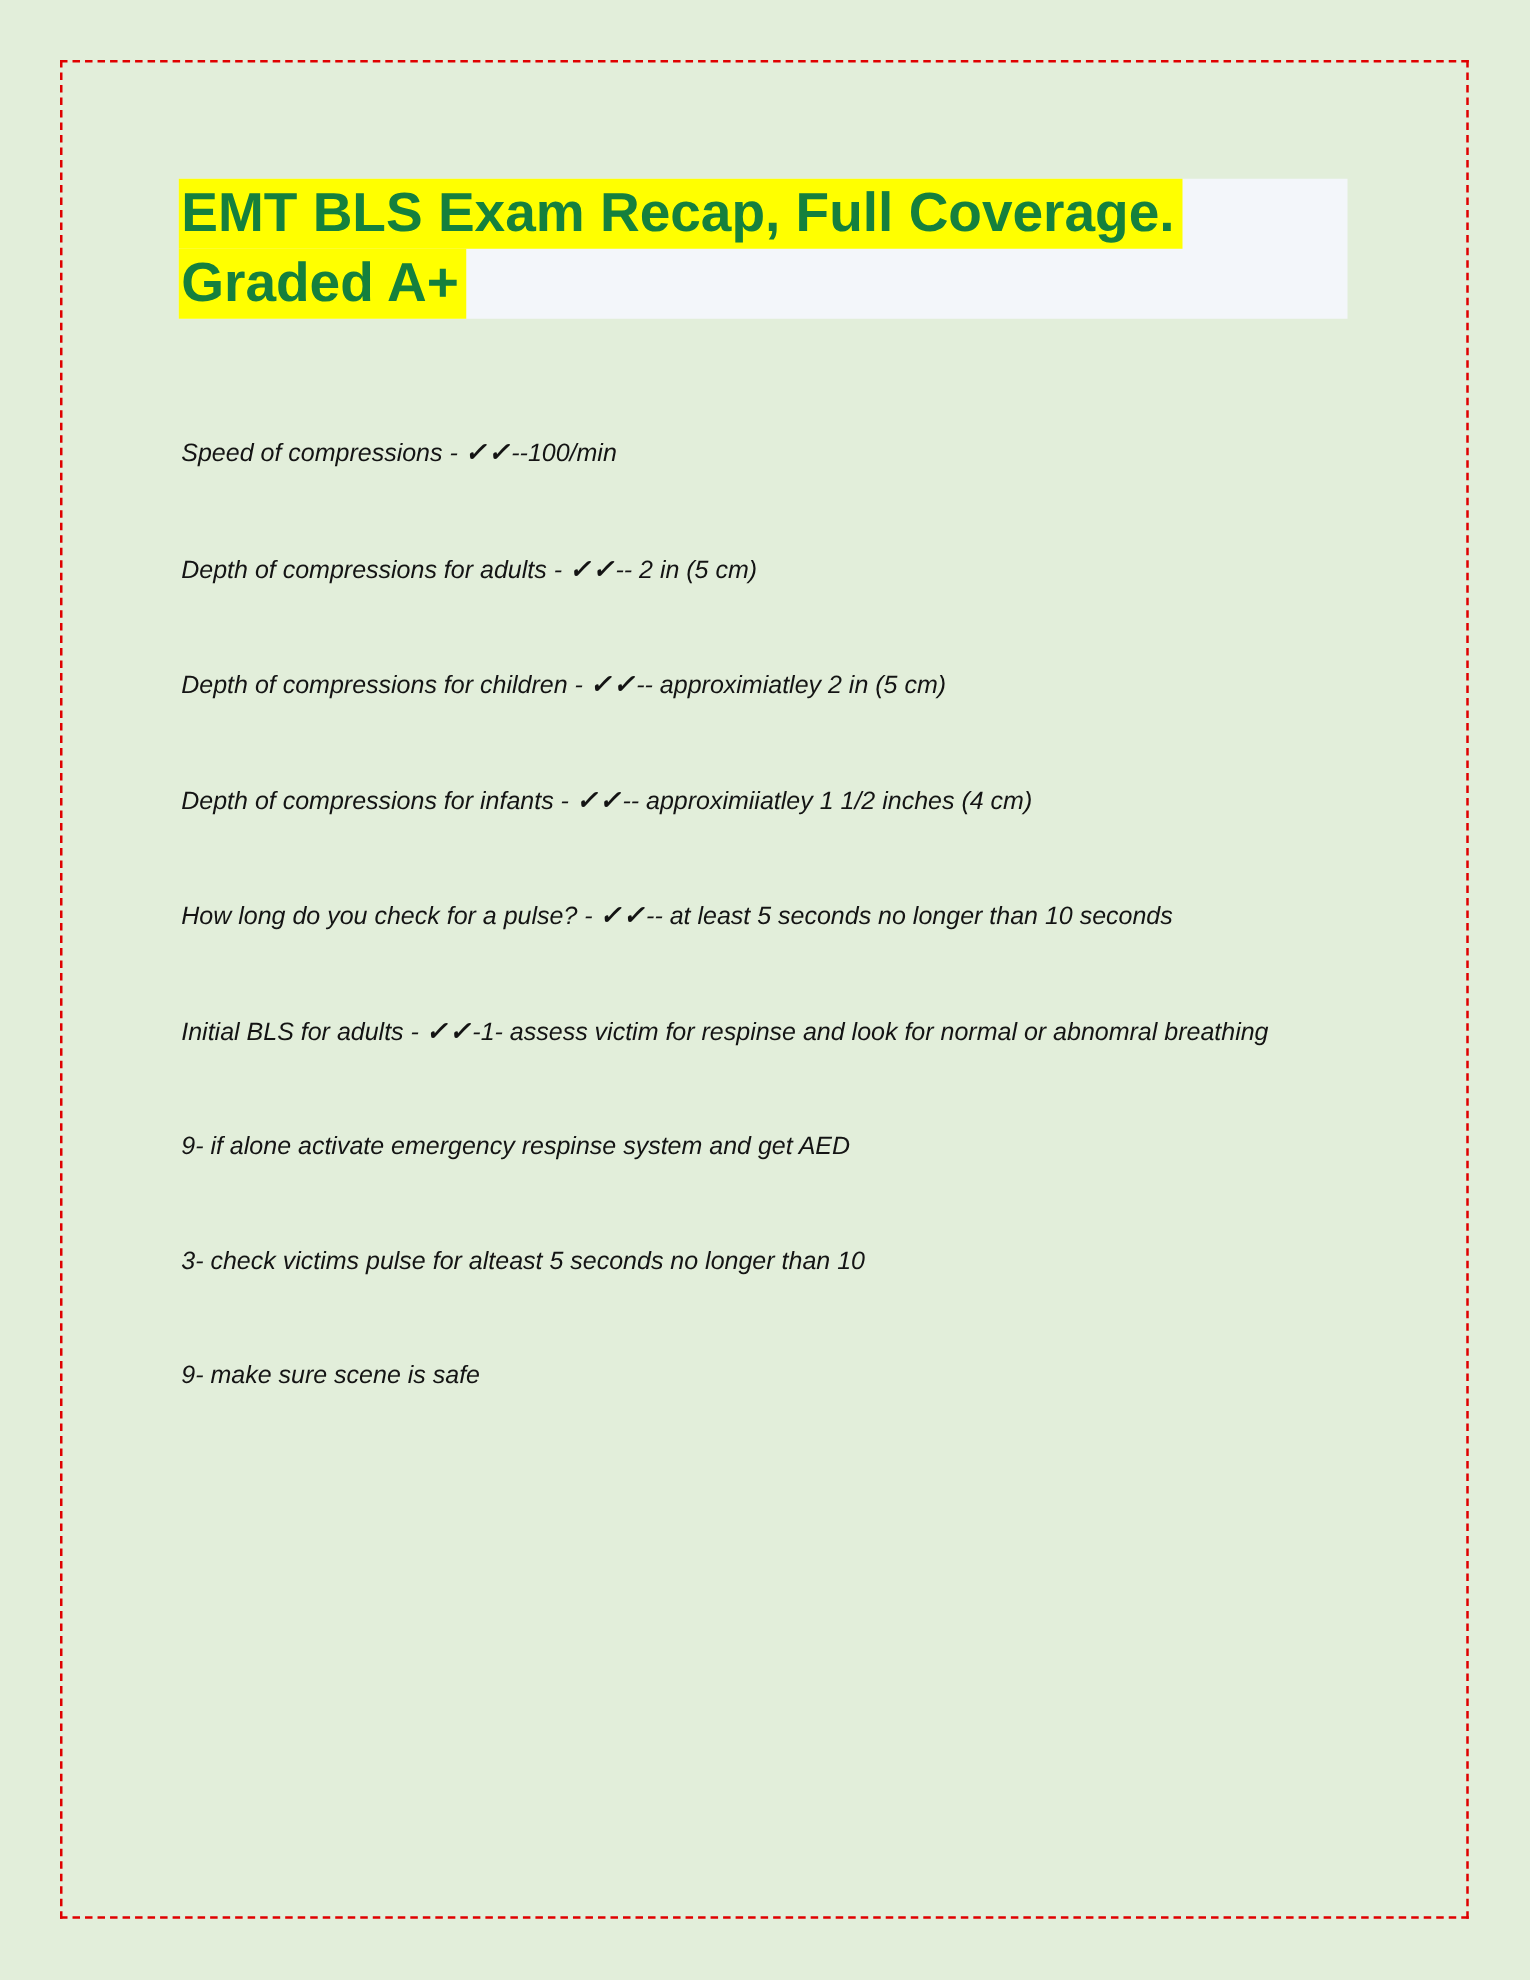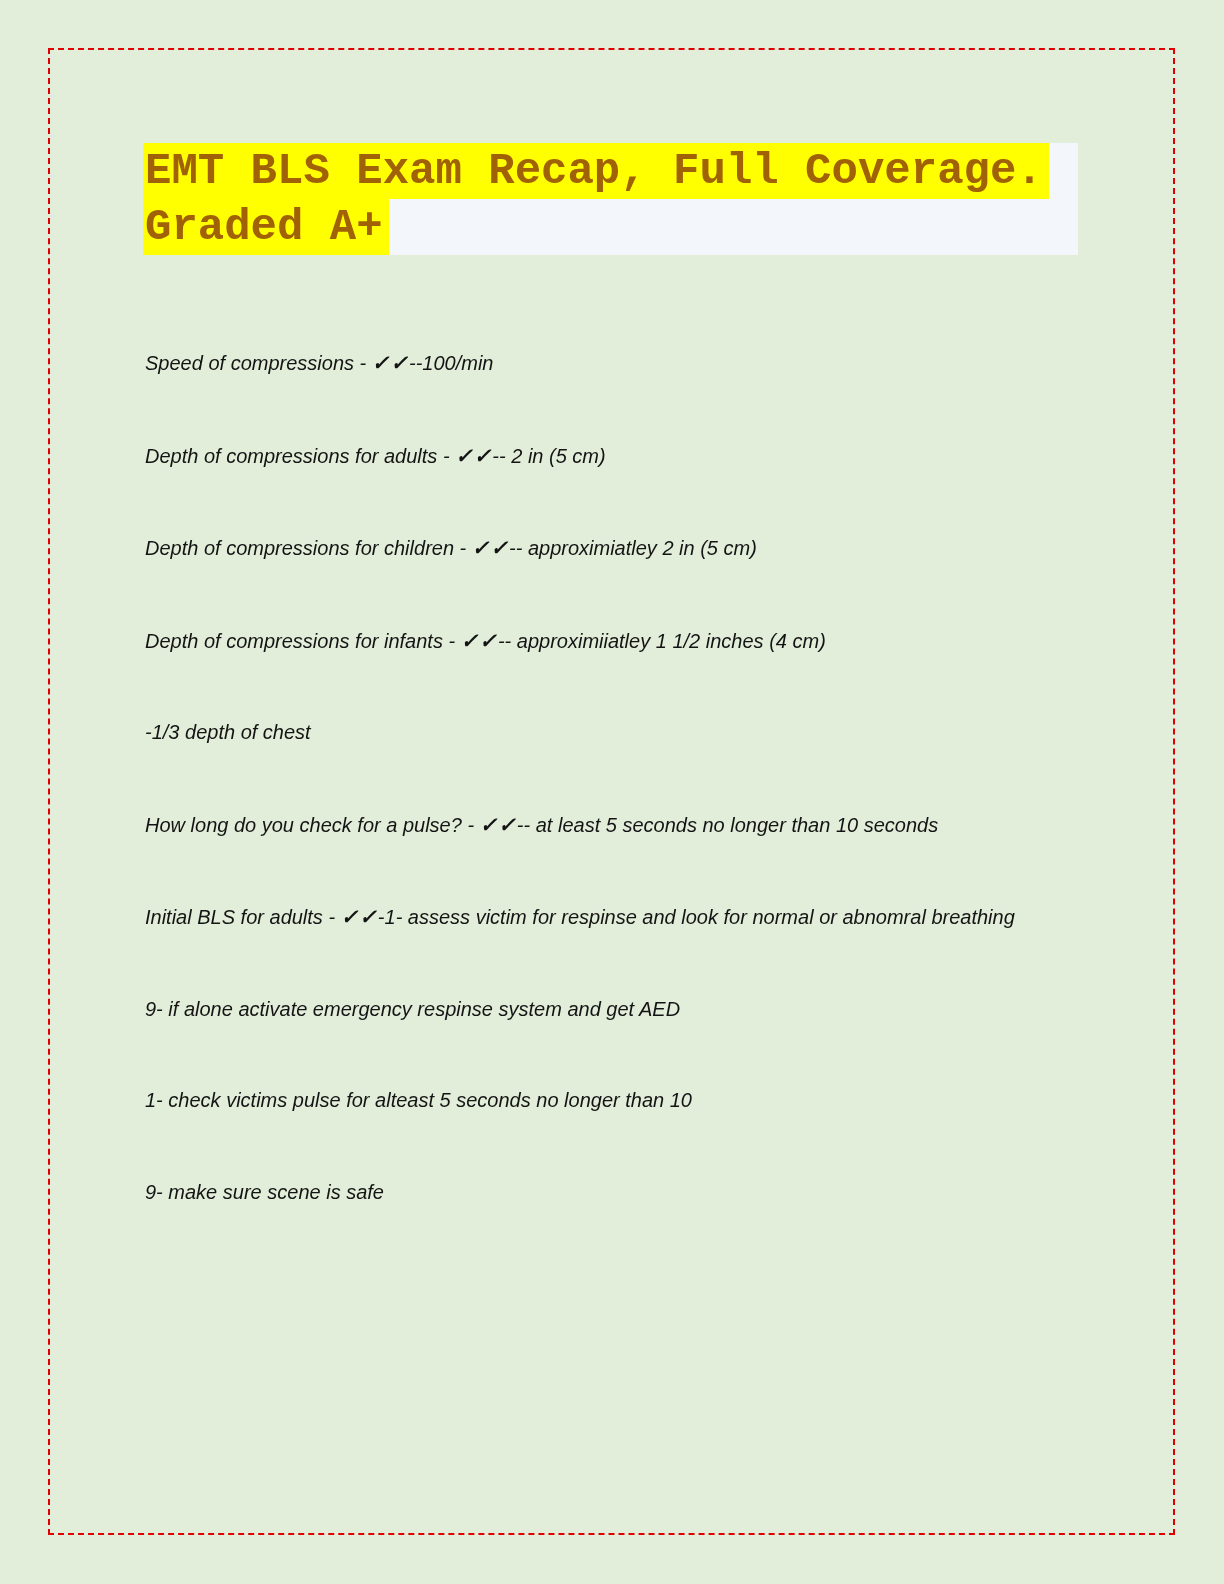--- a/index.html
+++ b/index.html
@@ -29,24 +29,24 @@
     left: 143px;
     top: 143px;
     width: 1035px;
   }
   .title-panel {
     width: 935px;
     background: #f3f6fa;
   }
   .doc-title {
     margin: 0;
-    font-family: Liberation Mono, monospace;
+    font-family: Liberation Sans, sans-serif;
     font-weight: bold;
     font-size: 44px;
-    color: #a16207;
+    color: #15803d;
   }
   .title-line {
     display: block;
     width: max-content;
     max-width: 935px;
     background: #ffff00;
     height: 56px;
     line-height: 56px;
     padding: 0 6px 0 2px;
     box-sizing: border-box;
@@ -86,21 +86,20 @@
       <span class="title-line">EMT BLS Exam Recap, Full Coverage.</span>
       <span class="title-line">Graded A+</span>
     </h1>
   </div>
 
   <div class="qa-list">
     <p class="qa-item">Speed of compressions - <span class="check">✓✓</span>--100/min</p>
     <p class="qa-item">Depth of compressions for adults - <span class="check">✓✓</span>-- 2 in (5 cm)</p>
     <p class="qa-item">Depth of compressions for children - <span class="check">✓✓</span>-- approximiatley 2 in (5 cm)</p>
     <p class="qa-item">Depth of compressions for infants - <span class="check">✓✓</span>-- approximiiatley 1 1/2 inches (4 cm)</p>
-    <p class="qa-item">-1/3 depth of chest</p>
     <p class="qa-item">How long do you check for a pulse? - <span class="check">✓✓</span>-- at least 5 seconds no longer than 10 seconds</p>
     <p class="qa-item">Initial BLS for adults - <span class="check">✓✓</span>-1- assess victim for respinse and look for normal or abnomral breathing</p>
     <p class="qa-item">9- if alone activate emergency respinse system and get AED</p>
-    <p class="qa-item">1- check victims pulse for alteast 5 seconds no longer than 10</p>
+    <p class="qa-item">3- check victims pulse for alteast 5 seconds no longer than 10</p>
     <p class="qa-item">9- make sure scene is safe</p>
   </div>
 
 </div>
 
 </body></html>

